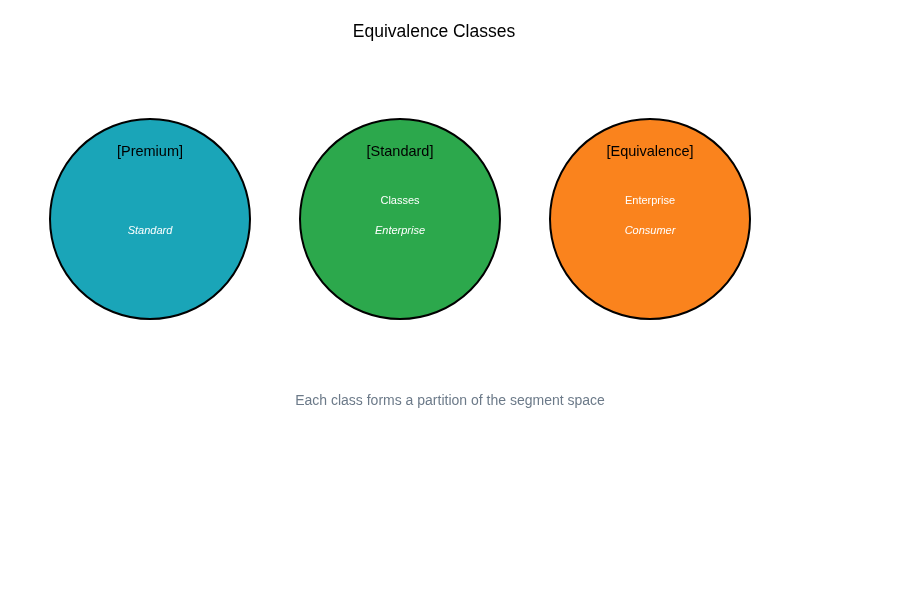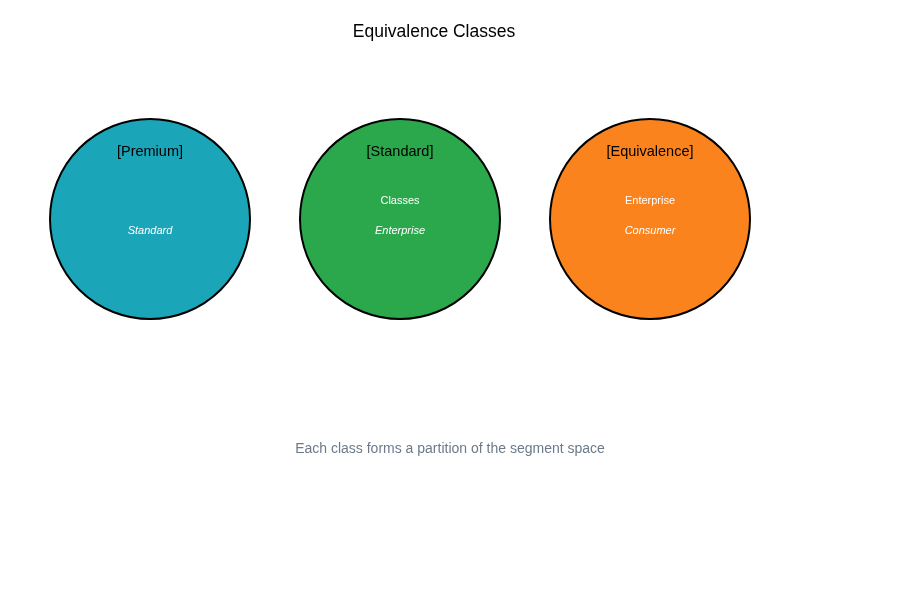--- a/index.html
+++ b/index.html
@@ -79,13 +79,13 @@
   <div class="circle-item item1">Classes</div>
   <div class="circle-item item2">Enterprise</div>
 </div>
 
 <div class="class-circle c3" style="background-color: rgb(250, 131, 29);">
   <div class="circle-label">[Equivalence]</div>
   <div class="circle-item item2">Consumer</div>
   <div class="circle-item item1">Enterprise</div>
 </div>
 
-<div class="diagram-caption" style="color: rgb(108, 122, 137); margin-top: 48px;">Each class forms a partition of the segment space</div>
+<div class="diagram-caption" style="color: rgb(108, 122, 137);">Each class forms a partition of the segment space</div>
 
 </body></html>

